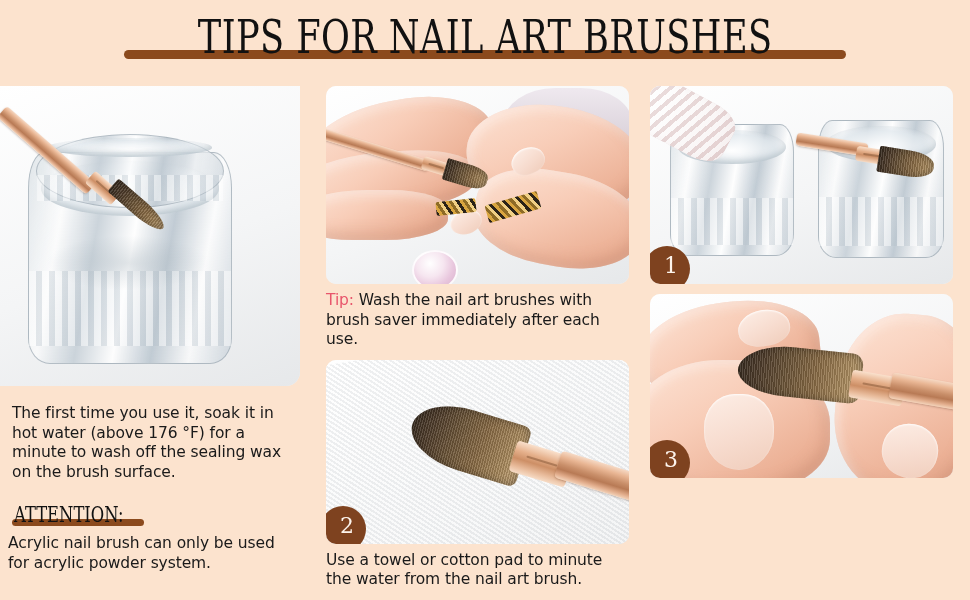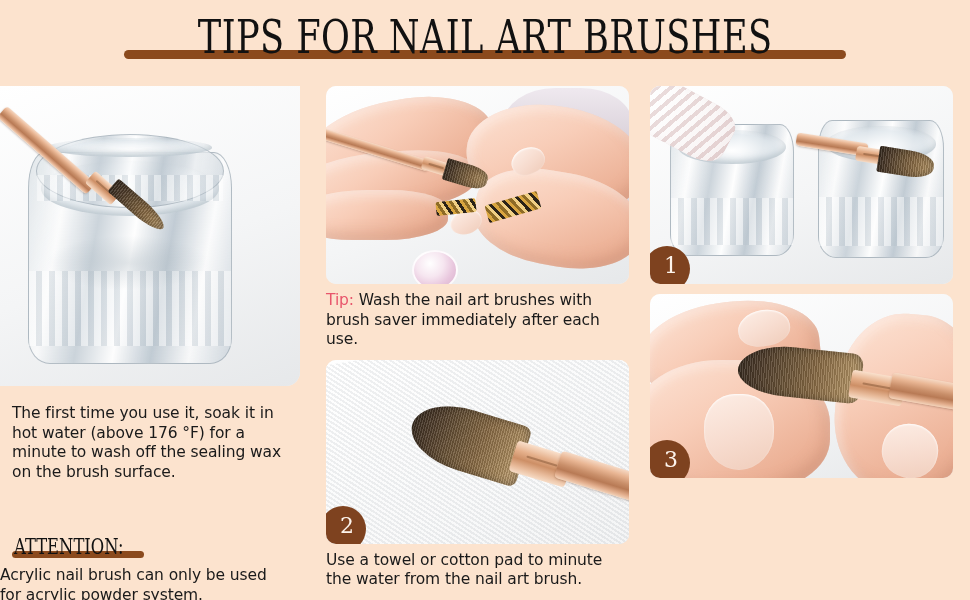--- a/index.html
+++ b/index.html
@@ -71,21 +71,21 @@
     line-height: 19.5px;
     color: #1a1a1a;
     letter-spacing: -0.1px;
   }
   .cap-hero { margin-top: 18px; padding-left: 12px; width: 292px; }
   .cap-col  { margin-top: 7px; width: 303px; }
   .cap-tip-label { color: #e8566c; }
 
   
   .attention-block { margin-top: 22px; padding-left: 12px; }
-  .attention-wrap { display: inline-block; position: relative; padding: 0 2px; margin-top: 32px; }
+  .attention-wrap { display: inline-block; position: relative; padding: 0 2px; }
   .attention-text {
     font-family: "DejaVu Serif", serif;
     font-size: 21px;
     line-height: 23px;
     color: #111;
     transform: scaleX(0.78) scaleY(1.05);
     transform-origin: left bottom;
     white-space: nowrap;
     position: relative;
     z-index: 2;
@@ -93,21 +93,21 @@
   }
   .attention-underline {
     position: absolute;
     left: 0; width: 132px;
     bottom: 1px;
     height: 7px;
     background: #8b4a1d;
     border-radius: 4px;
     z-index: 1;
   }
-  .attention-body { margin-top: 7px; padding-left: 0; width: 292px; }
+  .attention-body { margin-top: 7px; padding-left: 8px; width: 292px; }
 
   
   .badge {
     position: absolute;
     left: -6px; bottom: -8px;
     width: 46px; height: 46px;
     border-radius: 50%;
     background: #7e421f;
     color: #fdf4ec;
     font-size: 22px;

